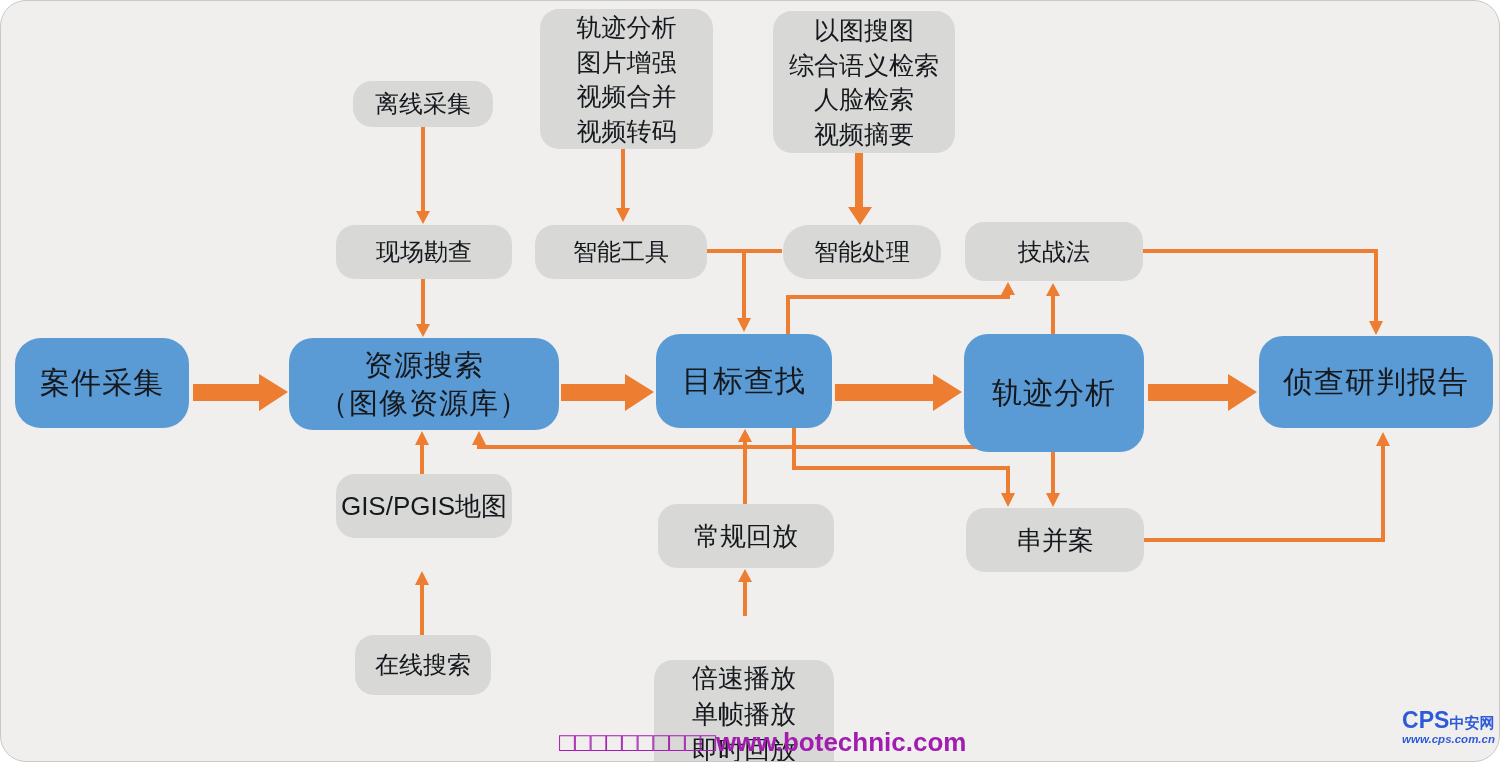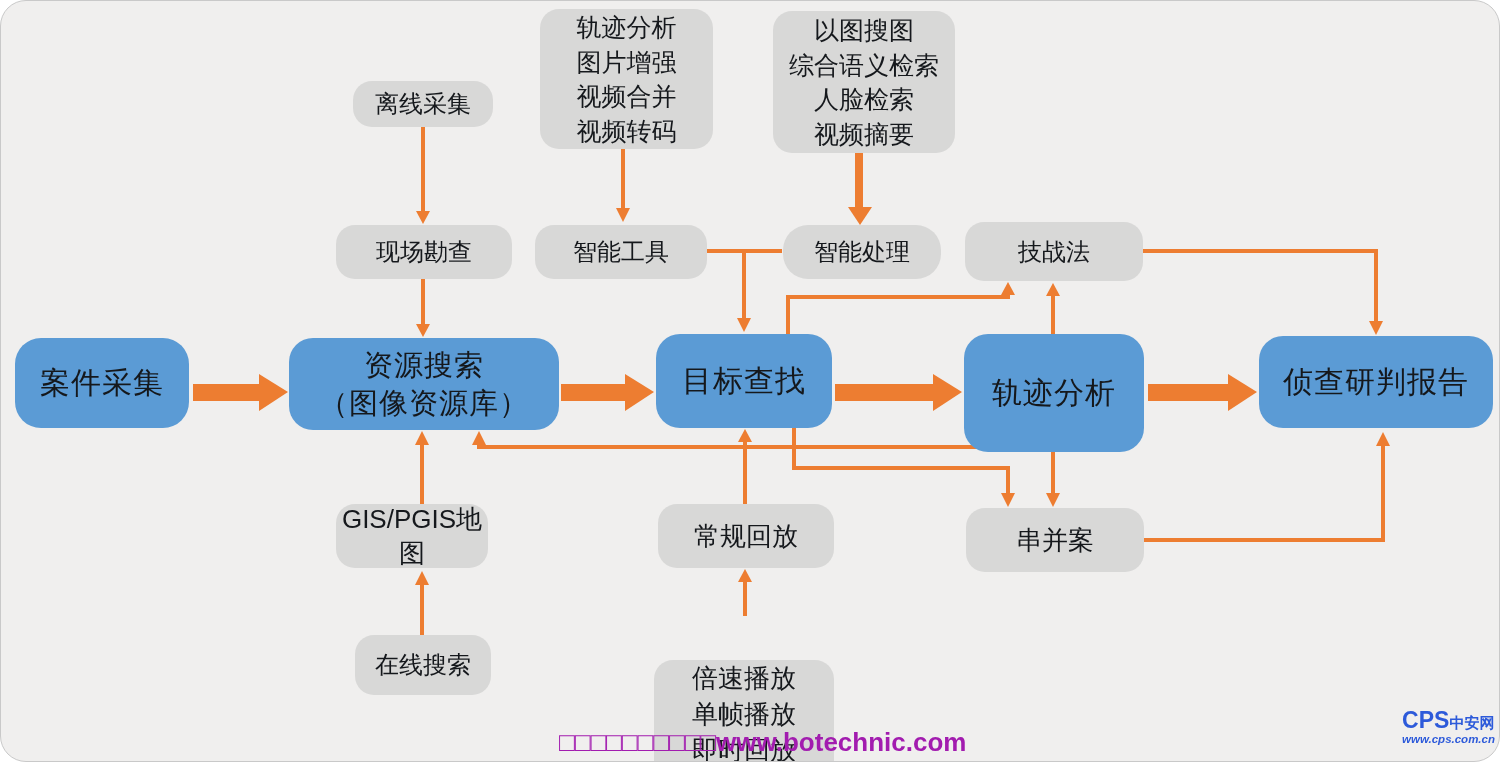--- a/index.html
+++ b/index.html
@@ -138,21 +138,21 @@
   </div>
 
   <div class="node secondary" style="left:335px;top:224px;width:176px;height:54px;">现场勘查</div>
 
   <div class="node secondary" style="left:534px;top:224px;width:172px;height:54px;">智能工具</div>
 
   <div class="node secondary" style="left:782px;top:224px;width:158px;height:54px;border-radius:25px;">智能处理</div>
 
   <div class="node secondary" style="left:964px;top:221px;width:178px;height:59px;">技战法</div>
 
-  <div class="node secondary" style="left:335px;top:503px;width:152px;height:64px;font-size:26px;">GIS/PGIS地图</div>
+  <div class="node secondary" style="left:335px;top:473px;width:176px;height:64px;font-size:26px;">GIS/PGIS地图</div>
 
   <div class="node secondary" style="left:354px;top:634px;width:136px;height:60px;">在线搜索</div>
 
   <div class="node secondary" style="left:657px;top:503px;width:176px;height:64px;font-size:26px;">常规回放</div>
 
   <div class="node secondary multi" style="left:653px;top:615px;width:180px;height:146px;font-size:26px;margin-top:44px;">
     <span class="ln">倍速播放</span>
     <span class="ln">单帧播放</span>
     <span class="ln">即时回放</span>
     <span class="ln">分段回放</span>

